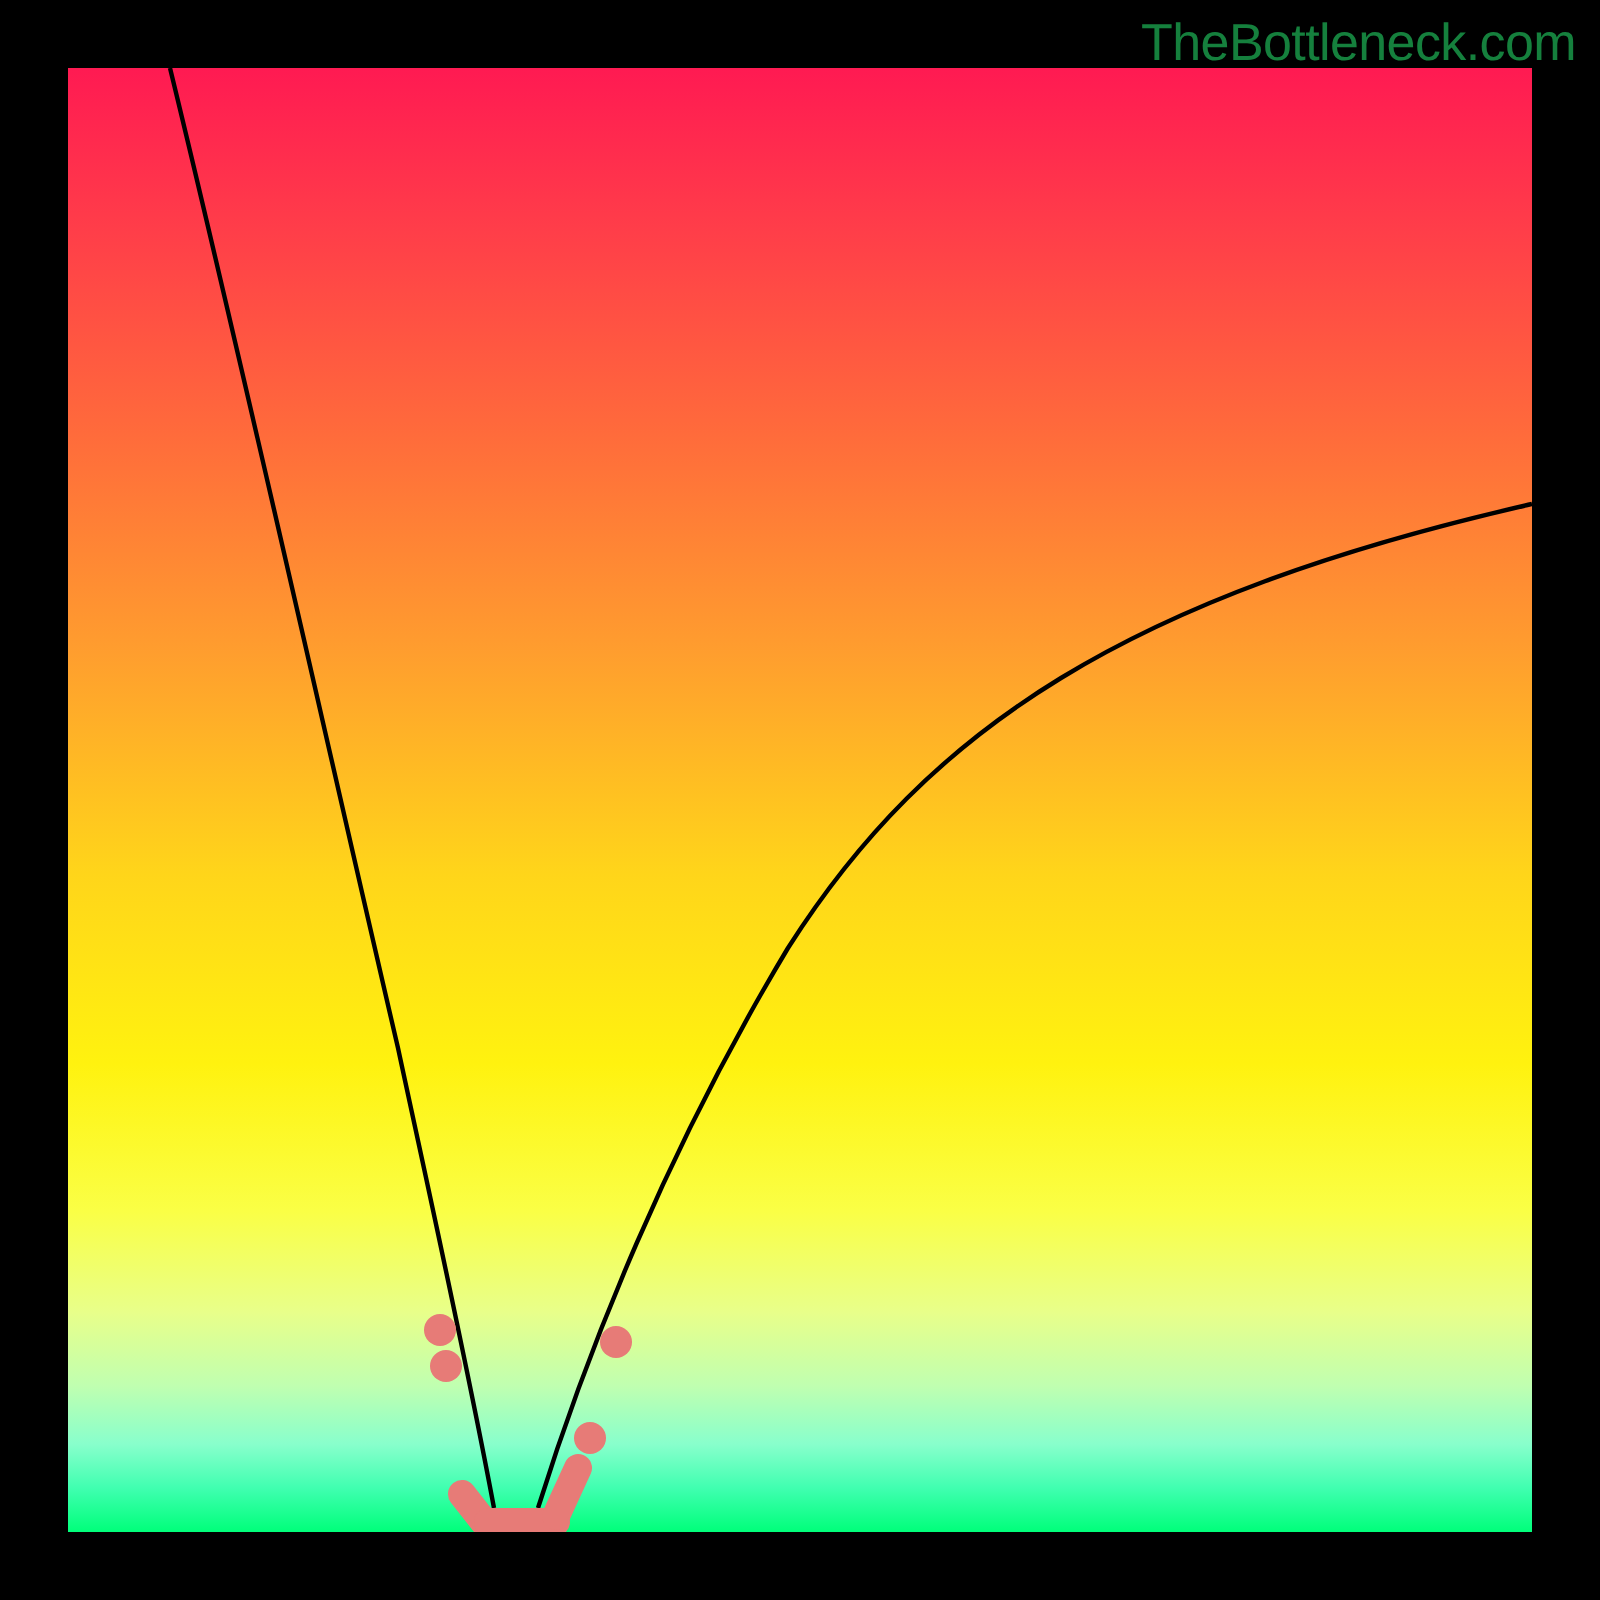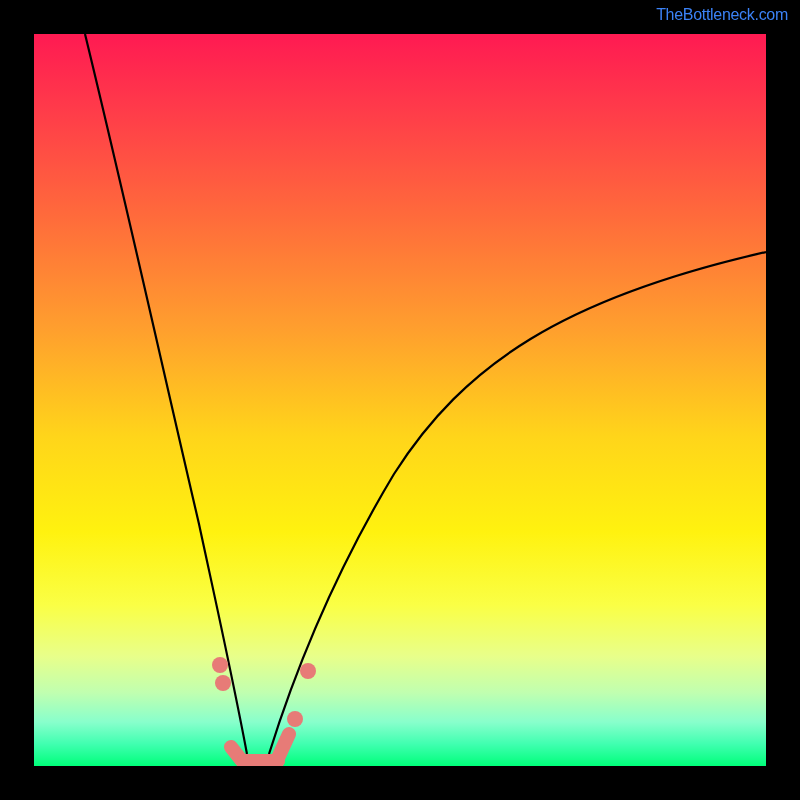--- a/index.html
+++ b/index.html
@@ -29,23 +29,23 @@
       #88ffcc 94%,
       #40ffb0 97%,
       #00ff7a 100%
     );
   }
   .watermark {
     position: absolute;
     top: 6px;
     right: 12px;
     font-family: Arial, Helvetica, sans-serif;
-    font-size: 16px;
+    font-size: 26px;
     font-weight: 500;
-    color: #3b82f6;
+    color: #15803d;
     letter-spacing: -0.3px;
     margin-left: 29px;
   }
   svg.plot {
     position: absolute;
     left: 0;
     top: 0;
     width: 732px;
     height: 732px;
   }

